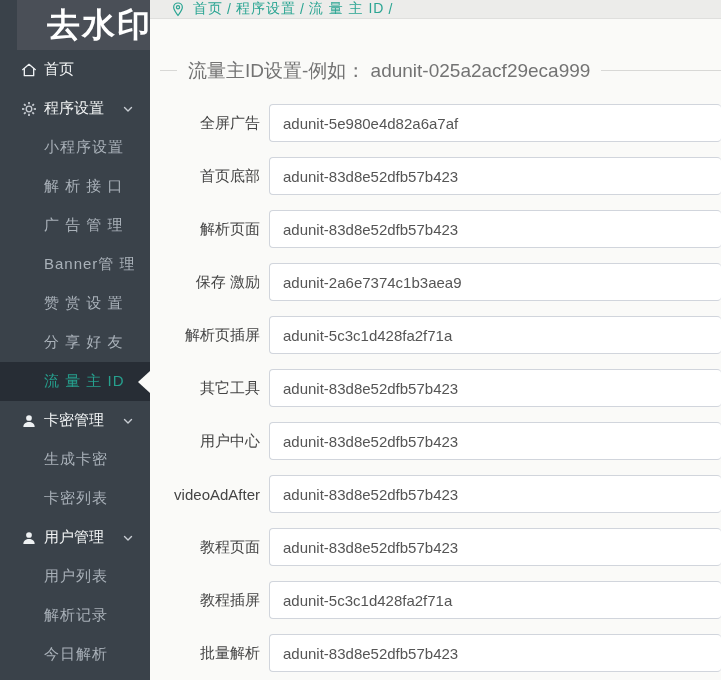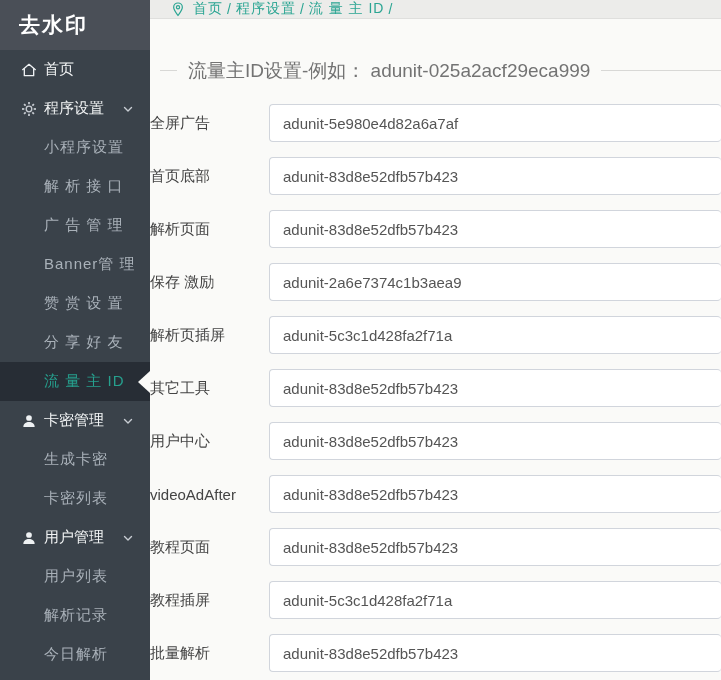--- a/index.html
+++ b/index.html
@@ -11,23 +11,23 @@
   }
 
   
   .sidebar {
     width:150px; min-width:150px; height:680px;
     background:#3a424a;
     display:flex; flex-direction:column;
   }
   .logo {
     height:50px; background:#4a4f57;
-    color:#ffffff; font-size:21px; font-weight:bold;
-    line-height:50px; padding-left:19px;
-    letter-spacing:2px; white-space:nowrap;
+    color:#ffffff; font-size:33px; font-weight:bold;
+    line-height:50px; padding-left:30px;
+    letter-spacing:2px; white-space:nowrap;margin-left:17px;
   }
   .menu { flex:1; display:flex; flex-direction:column; }
   .menu-item {
     height:39px; display:flex; align-items:center;
     position:relative; cursor:pointer; white-space:nowrap;
   }
   .menu-item.header { color:#f2f4f5; font-size:15px; }
   .menu-item.header .icon {
     width:17px; height:17px; margin-left:20px; margin-right:7px;
     display:inline-flex; align-items:center; justify-content:center;
@@ -71,21 +71,21 @@
   .page-title {
     font-size:19px; font-weight:400; color:#737373;
     padding:0 11px; white-space:nowrap;
   }
 
   .adunit-form { margin-top:22px; }
   .form-row {
     display:flex; align-items:center; height:38px; margin-bottom:15px;
   }
   .form-label {
-    width:119px; text-align:left; font-size:15px; color:#444;
+    width:119px; text-align:right; font-size:15px; color:#444;
     padding-right:9px; white-space:nowrap;
   }
   .form-input {
     flex:1; height:38px; background:#ffffff;
     border:1px solid #d1d5dc; border-right:none;
     padding:0 13px; font-size:15px; color:#555;
     font-family:"Liberation Sans", sans-serif;
     outline:none; border-radius:4px;
   }
 </style>

